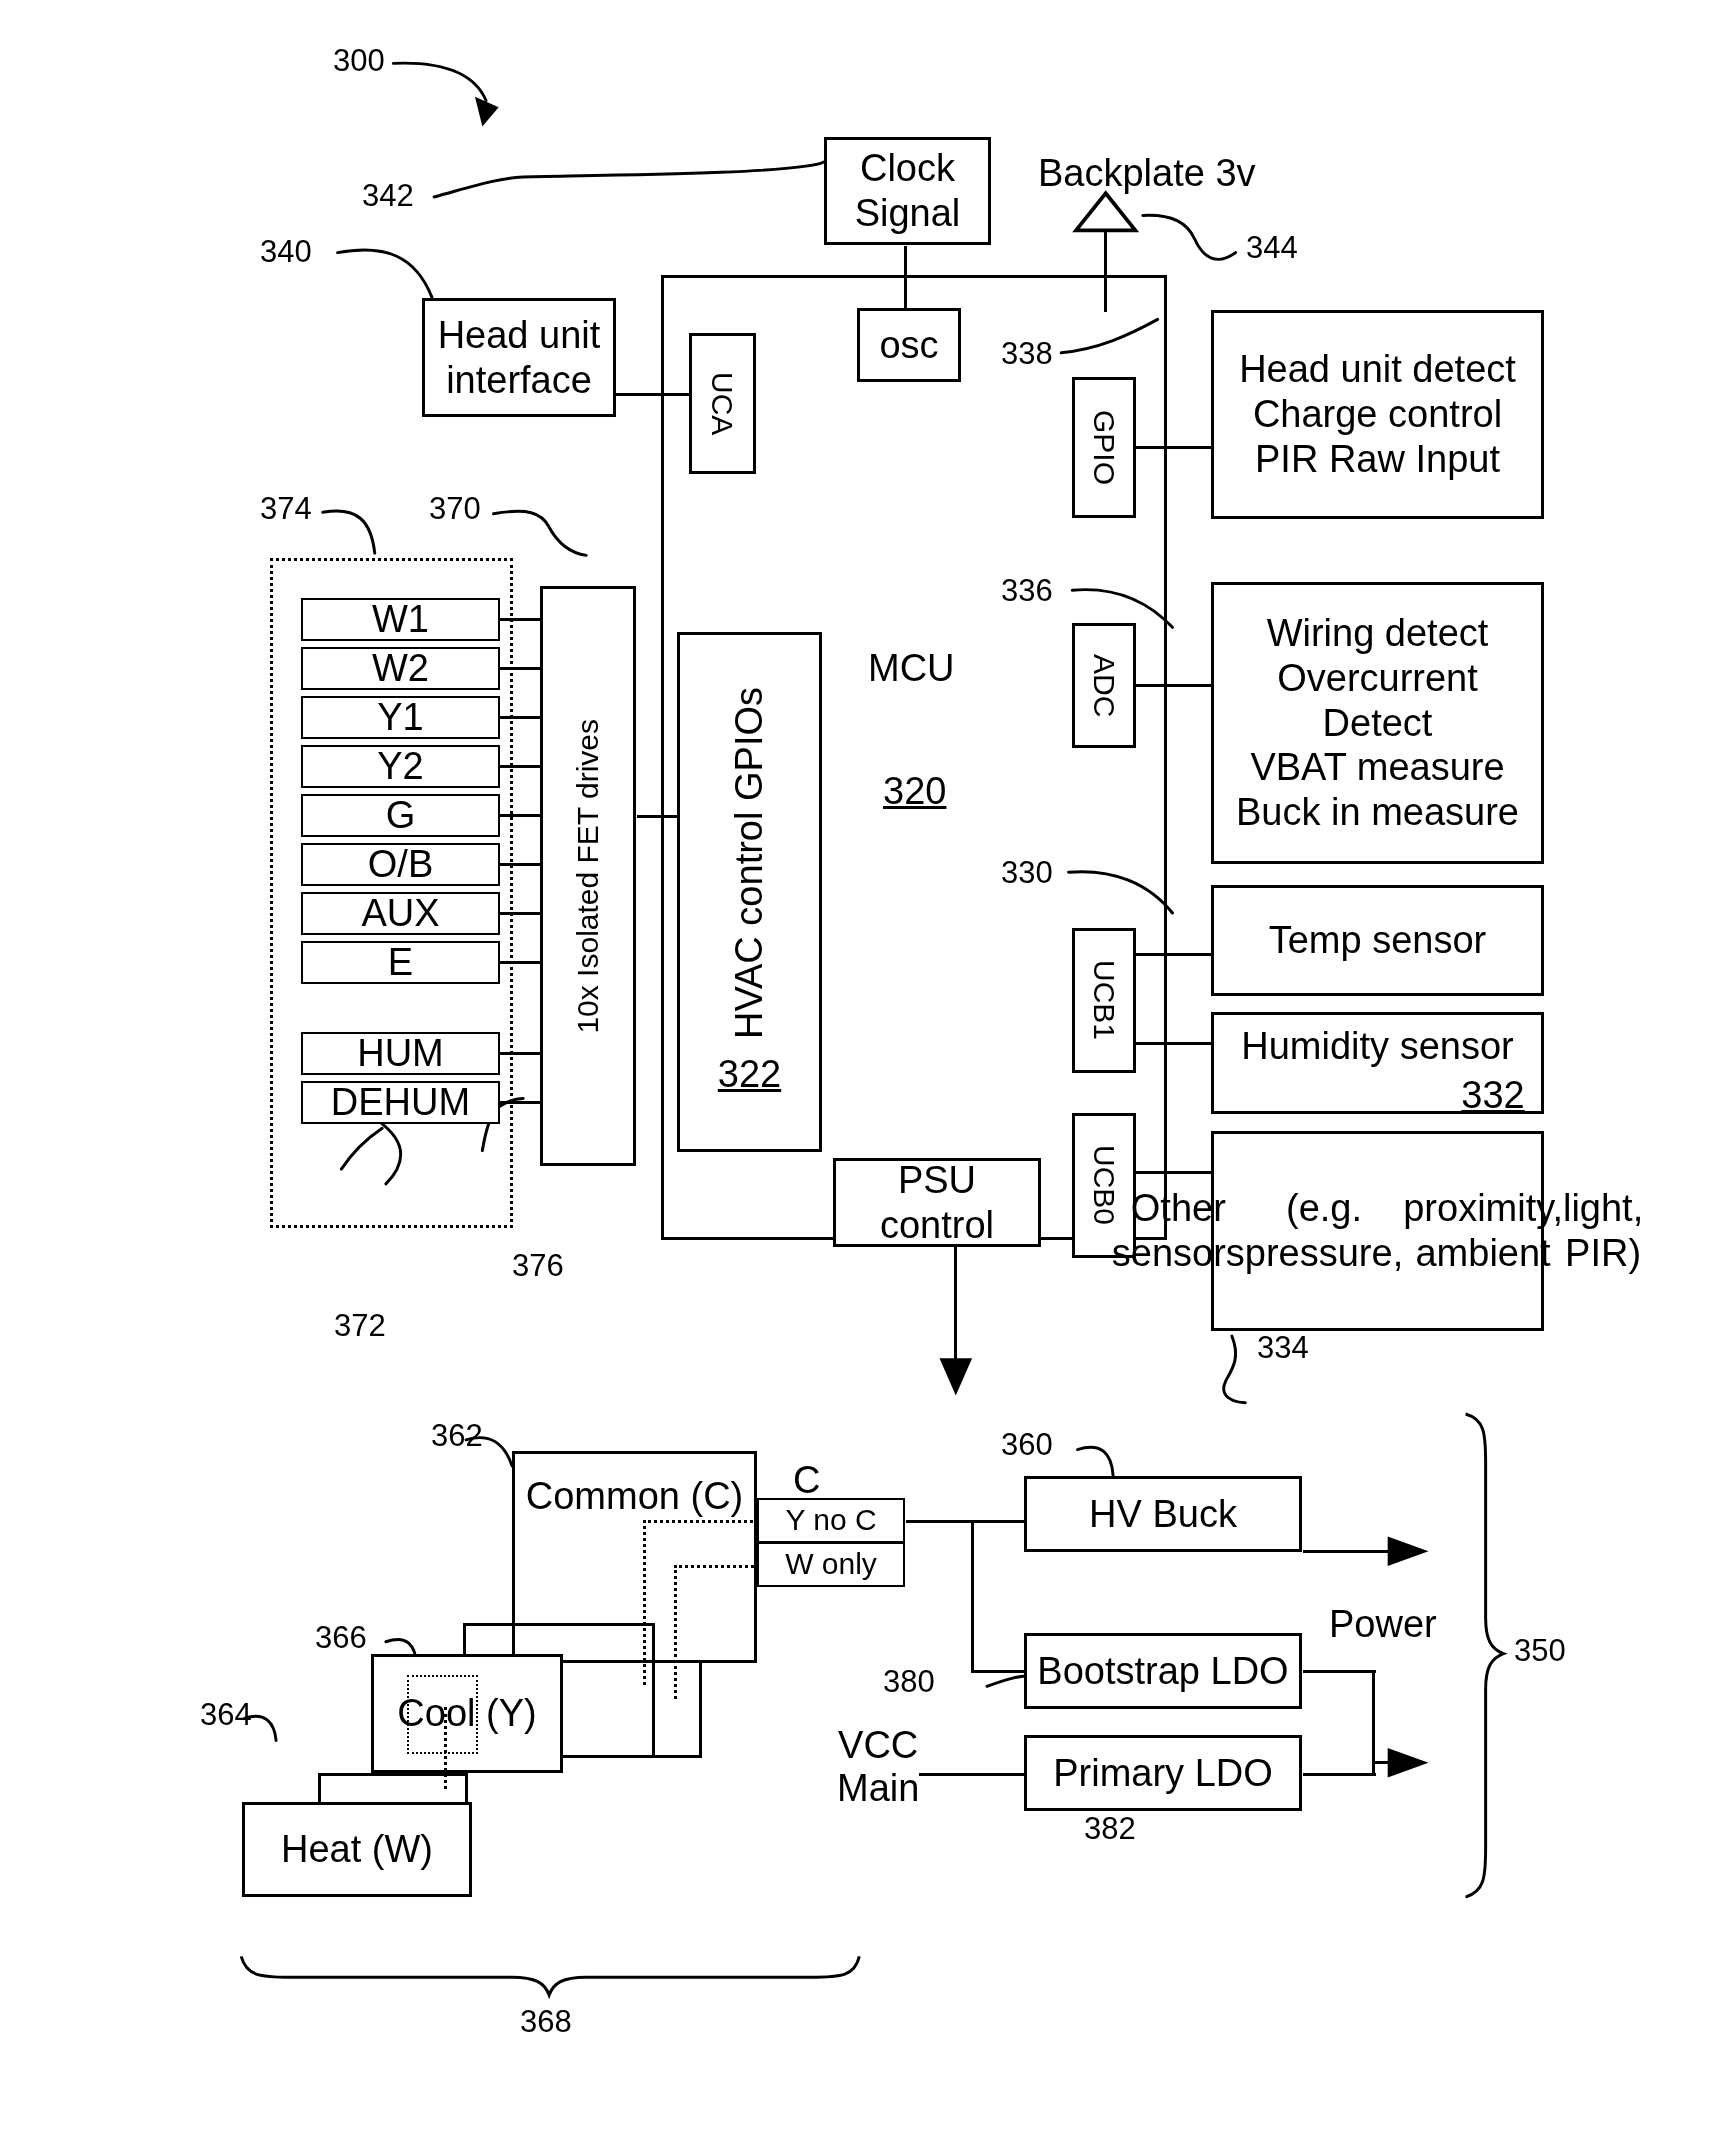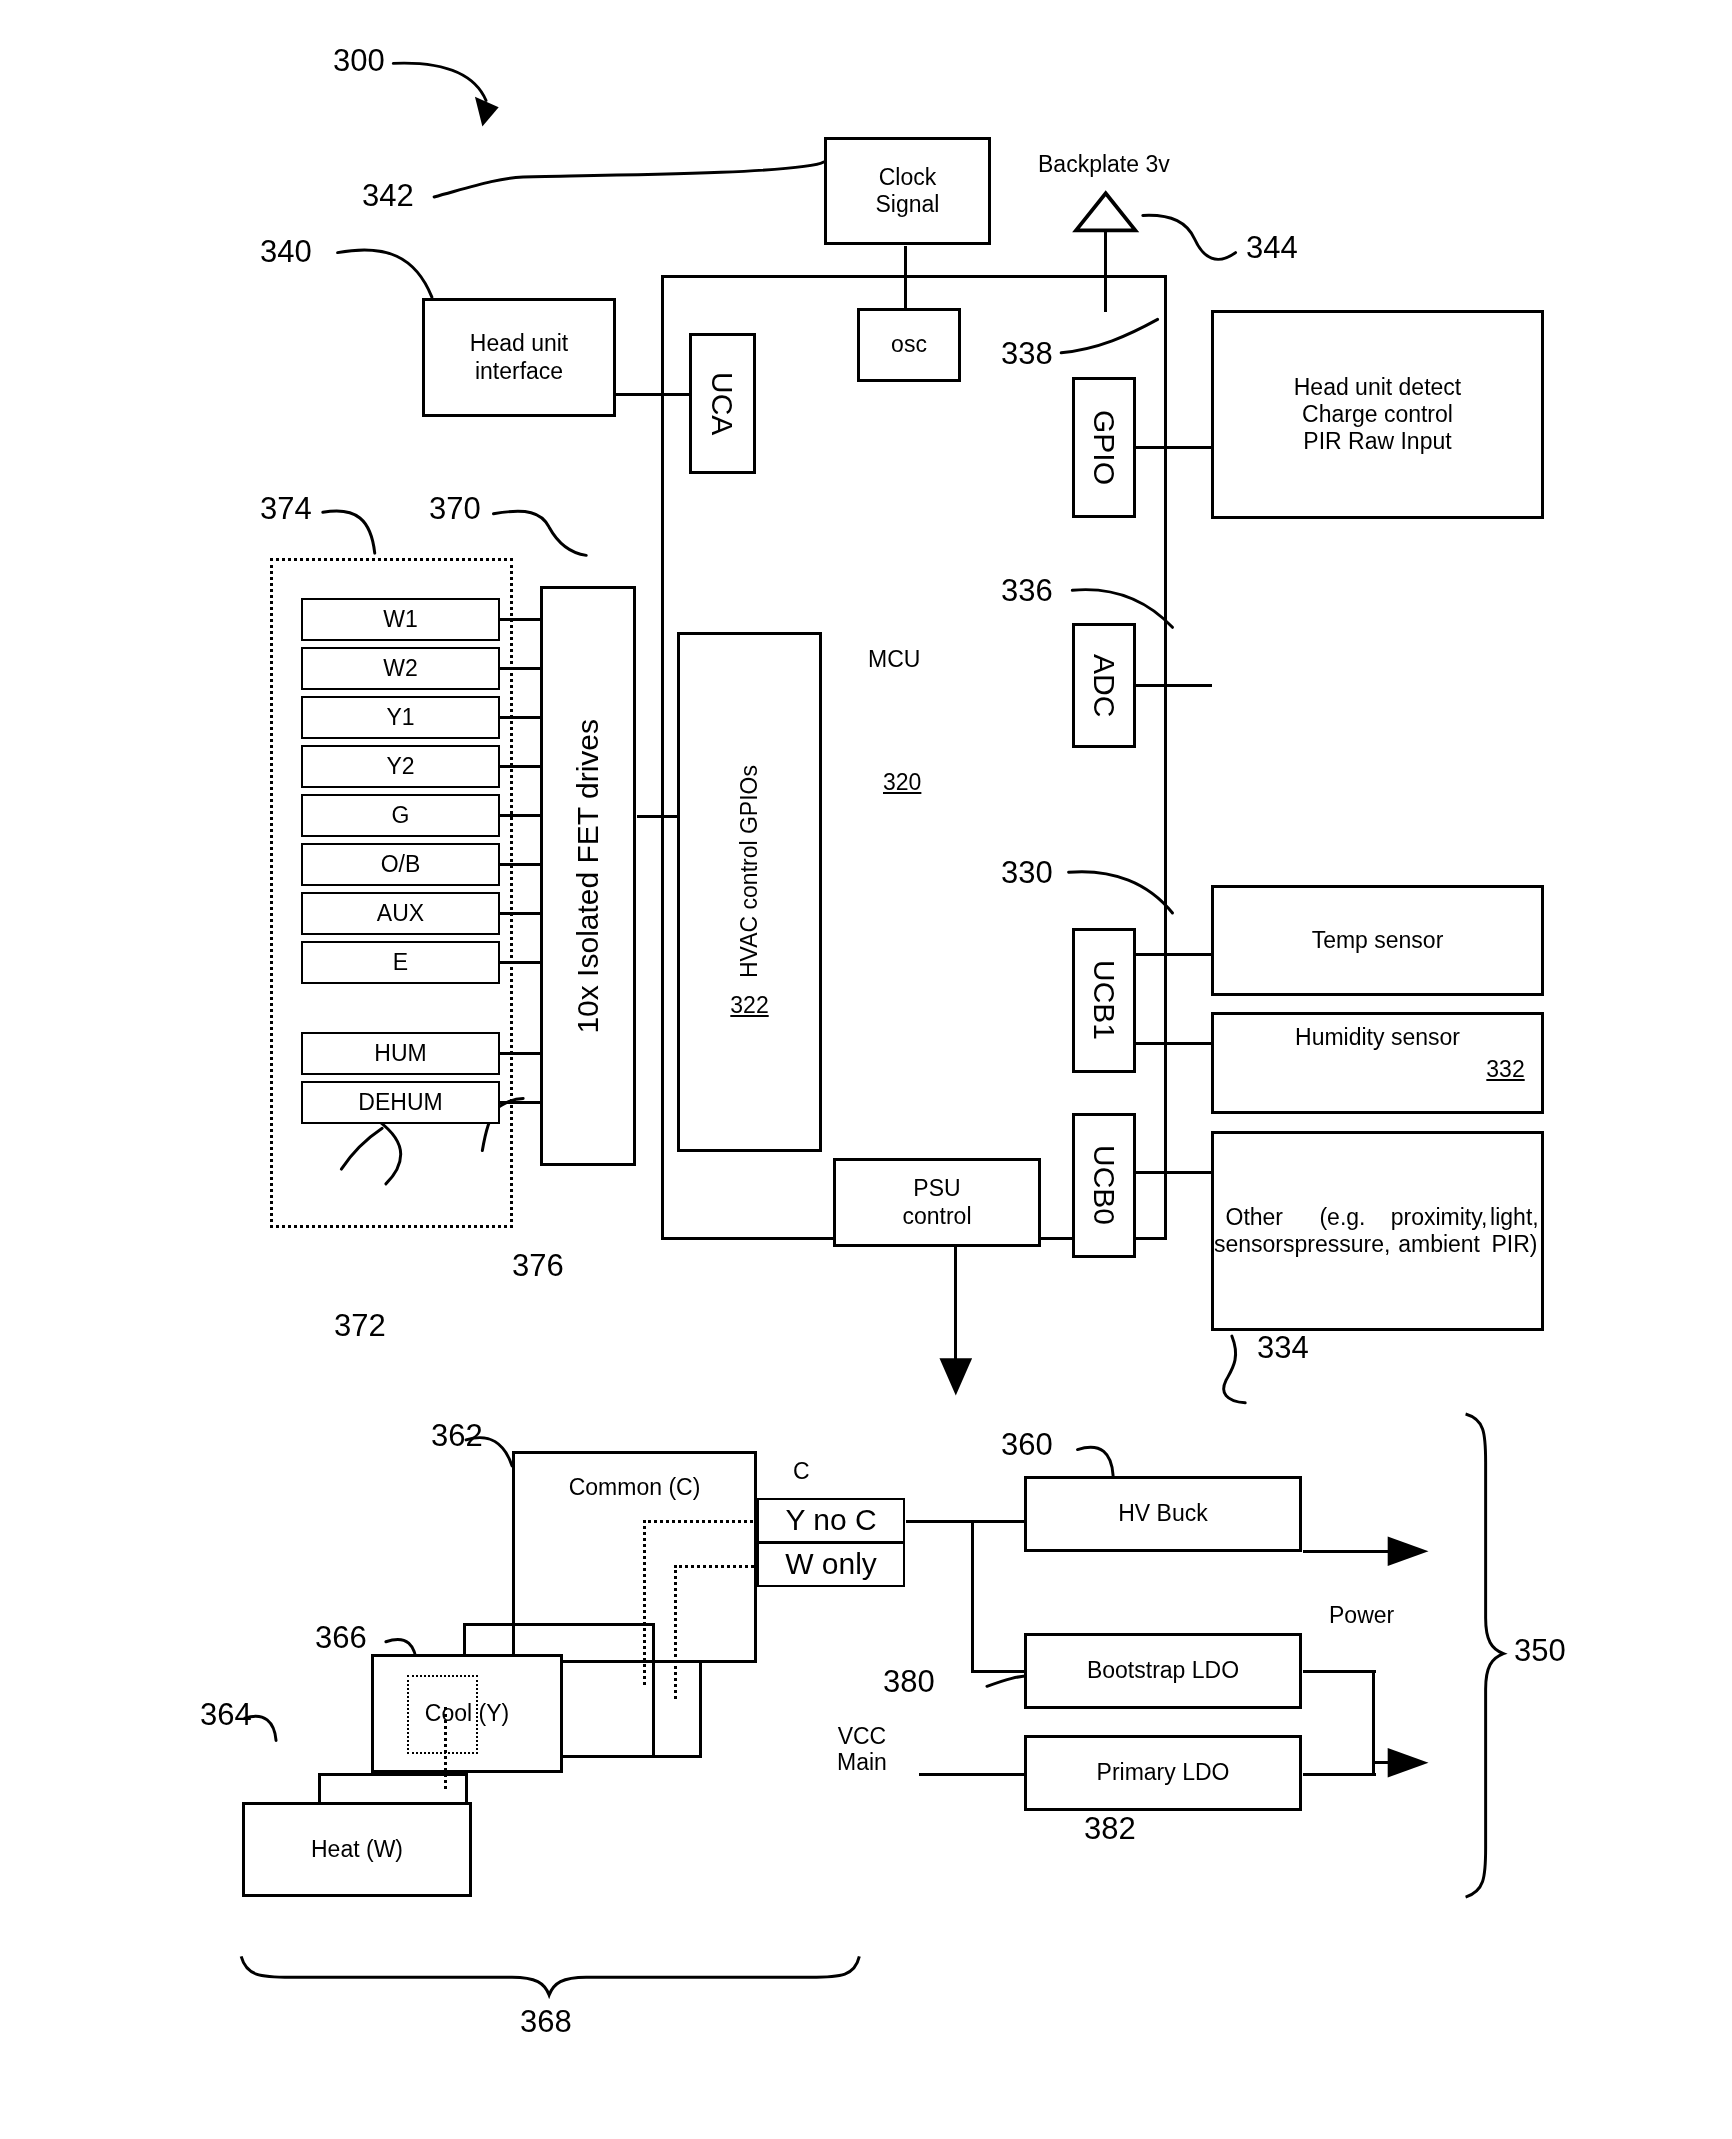--- a/index.html
+++ b/index.html
@@ -61,21 +61,21 @@
   }
   .under{ text-decoration:underline; }
   svg.ov{
     position:absolute;
     left:0; top:0;
     width:1732px;
     height:2140px;
     pointer-events:none;
     overflow:visible;
   }
-  .f42{font-size:23px;}
+  .f42{font-size:38px;}
   .f40{font-size:30px;}
   .txtblock{display:block;}
 </style>
 </head>
 <body>
 
 <div id="page">
 
   <svg class="ov" viewBox="0 0 2334 2883">
     <g fill="none" stroke="#000" stroke-width="4" stroke-linecap="round">
@@ -193,20 +193,27 @@
     <span class="f42">Head unit detect</span>
     <span class="f42">Charge control</span>
     <span class="f42">PIR Raw Input</span>
   </div>
 
   <div class="box" style="left:1072px; top:623px; width:64px; height:125px;">
     <span class="f40 vert">ADC</span>
   </div>
   <div class="hline" style="left:1136px; top:684px; width:76px;"></div>
 
+  <div class="box" style="left:1211px; top:582px; width:333px; height:282px; flex-direction:column;">
+    <span class="f42">Wiring detect</span>
+    <span class="f42">Overcurrent</span>
+    <span class="f42">Detect</span>
+    <span class="f42">VBAT measure</span>
+    <span class="f42">Buck in measure</span>
+  </div>
 
   <div class="box" style="left:1072px; top:928px; width:64px; height:145px;">
     <span class="f40 vert">UCB1</span>
   </div>
   <div class="hline" style="left:1136px; top:953px; width:76px;"></div>
   <div class="hline" style="left:1136px; top:1042px; width:76px;"></div>
 
   <div class="box" style="left:1211px; top:885px; width:333px; height:111px;">
     <span class="f42">Temp sensor</span>
   </div>

